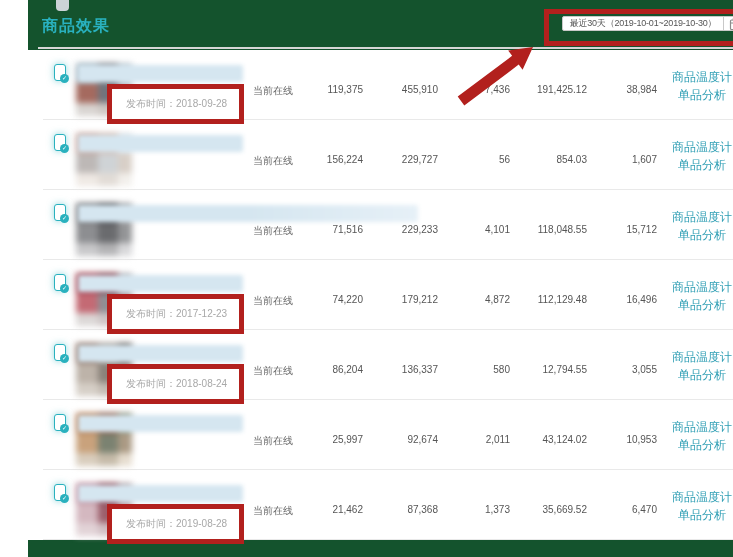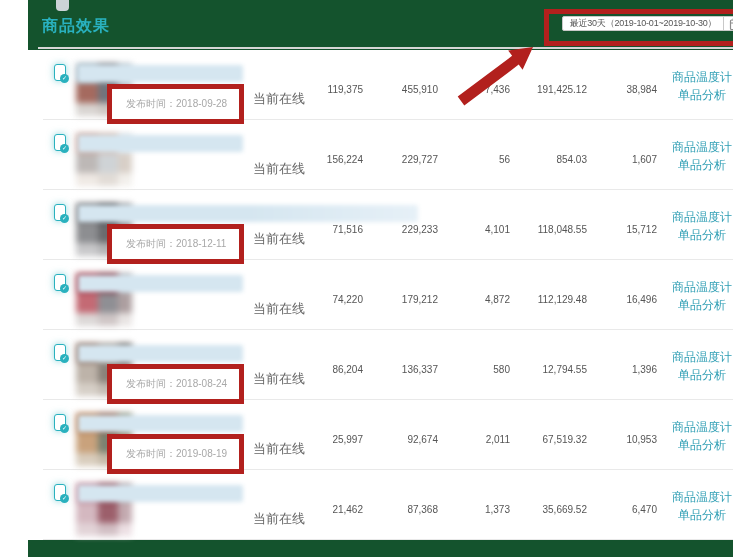--- a/index.html
+++ b/index.html
@@ -49,21 +49,21 @@
   .titlebar { position:absolute; left:50px; top:15px; width:165px; height:17px;
               background:#d5e6f0; filter:blur(2px); border-radius:2px; z-index:2; }
   .row.widebar .titlebar { width:340px;
               background:linear-gradient(90deg,#d5e6f0 50%,#e6f0f7 100%); }
 
   .redbox { position:absolute; left:79px; top:34px; width:137px; height:40px;
             border:5px solid var(--annot); background:#fff; z-index:10;
             display:flex; align-items:center; }
   .pubdate { font-size:10px; color:#a8a8a8; padding-left:14px; white-space:nowrap; }
 
-  .status { position:absolute; left:225px; top:40px; font-size:13px; color:#666; }
+  .status { position:absolute; left:225px; top:34px; font-size:10px; color:#666; }
   .num { position:absolute; top:34px; width:80px; text-align:right; font-size:10px; color:#555; }
   .num.c1{left:255px} .num.c2{left:330px} .num.c3{left:402px}
   .num.c4{left:474px; width:85px} .num.c5{left:549px}
 
   .links { position:absolute; left:634px; top:18px; width:80px; text-align:center; }
   .links a { display:block; font-size:12px; color:var(--link); text-decoration:none;
              line-height:18px; cursor:pointer; }
 </style>
 </head>
 <body>
@@ -166,23 +166,20 @@
           <div style="background: rgb(85, 86, 90);"></div>
           <div style="background: rgb(163, 164, 166);"></div>
           <div style="background: rgb(141, 142, 145);"></div>
           <div style="background: rgb(106, 107, 110);"></div>
           <div style="background: rgb(148, 149, 151);"></div>
           <div style="background: rgb(200, 200, 202);"></div>
           <div style="background: rgb(180, 180, 182);"></div>
           <div style="background: rgb(216, 216, 218);"></div>
         </div>
     <div class="titlebar"></div>
-    <div class="redbox">
-      <span class="pubdate"><span>发布时间：</span><span class="pdate">2018-12-11</span></span>
-    </div>
     <div class="status">当前在线</div>
     <div class="num c1">71,516</div>
     <div class="num c2">229,233</div>
     <div class="num c3">4,101</div>
     <div class="num c4">118,048.55</div>
     <div class="num c5">15,712</div>
     <div class="links">
       <a>商品温度计</a>
       <a>单品分析</a>
     </div>
@@ -197,20 +194,23 @@
           <div style="background: rgb(125, 47, 59);"></div>
           <div style="background: rgb(185, 185, 189);"></div>
           <div style="background: rgb(196, 106, 116);"></div>
           <div style="background: rgb(143, 143, 148);"></div>
           <div style="background: rgb(173, 159, 160);"></div>
           <div style="background: rgb(220, 216, 215);"></div>
           <div style="background: rgb(207, 198, 198);"></div>
           <div style="background: rgb(232, 228, 227);"></div>
         </div>
     <div class="titlebar"></div>
+    <div class="redbox">
+      <span class="pubdate"><span>发布时间：</span><span class="pdate">2017-12-23</span></span>
+    </div>
     <div class="status">当前在线</div>
     <div class="num c1">74,220</div>
     <div class="num c2">179,212</div>
     <div class="num c3">4,872</div>
     <div class="num c4">112,129.48</div>
     <div class="num c5">16,496</div>
     <div class="links">
       <a>商品温度计</a>
       <a>单品分析</a>
     </div>
@@ -233,21 +233,21 @@
         </div>
     <div class="titlebar"></div>
     <div class="redbox">
       <span class="pubdate"><span>发布时间：</span><span class="pdate">2018-08-24</span></span>
     </div>
     <div class="status">当前在线</div>
     <div class="num c1">86,204</div>
     <div class="num c2">136,337</div>
     <div class="num c3">580</div>
     <div class="num c4">12,794.55</div>
-    <div class="num c5">1,396</div>
+    <div class="num c5">3,055</div>
     <div class="links">
       <a>商品温度计</a>
       <a>单品分析</a>
     </div>
     <div class="row-divider"></div>
   </div>
       <div class="row">
     <span class="dev-icon">
       <span class="dev-badge">✓</span>
     </span>
@@ -256,28 +256,25 @@
           <div style="background: rgb(140, 91, 70);"></div>
           <div style="background: rgb(144, 149, 127);"></div>
           <div style="background: rgb(201, 162, 124);"></div>
           <div style="background: rgb(123, 130, 113);"></div>
           <div style="background: rgb(171, 154, 132);"></div>
           <div style="background: rgb(217, 205, 189);"></div>
           <div style="background: rgb(198, 187, 169);"></div>
           <div style="background: rgb(230, 221, 207);"></div>
         </div>
     <div class="titlebar"></div>
-    <div class="redbox">
-      <span class="pubdate"><span>发布时间：</span><span class="pdate">2019-08-19</span></span>
-    </div>
     <div class="status">当前在线</div>
     <div class="num c1">25,997</div>
     <div class="num c2">92,674</div>
     <div class="num c3">2,011</div>
-    <div class="num c4">67,519.32</div>
+    <div class="num c4">43,124.02</div>
     <div class="num c5">10,953</div>
     <div class="links">
       <a>商品温度计</a>
       <a>单品分析</a>
     </div>
     <div class="row-divider"></div>
   </div>
       <div class="row">
     <span class="dev-icon">
       <span class="dev-badge">✓</span>
@@ -287,20 +284,23 @@
           <div style="background: rgb(141, 75, 87);"></div>
           <div style="background: rgb(183, 169, 172);"></div>
           <div style="background: rgb(212, 184, 192);"></div>
           <div style="background: rgb(156, 95, 107);"></div>
           <div style="background: rgb(195, 170, 176);"></div>
           <div style="background: rgb(226, 211, 215);"></div>
           <div style="background: rgb(210, 191, 196);"></div>
           <div style="background: rgb(236, 223, 227);"></div>
         </div>
     <div class="titlebar"></div>
+    <div class="redbox">
+      <span class="pubdate"><span>发布时间：</span><span class="pdate">2019-08-28</span></span>
+    </div>
     <div class="status">当前在线</div>
     <div class="num c1">21,462</div>
     <div class="num c2">87,368</div>
     <div class="num c3">1,373</div>
     <div class="num c4">35,669.52</div>
     <div class="num c5">6,470</div>
     <div class="links">
       <a>商品温度计</a>
       <a>单品分析</a>
     </div>

